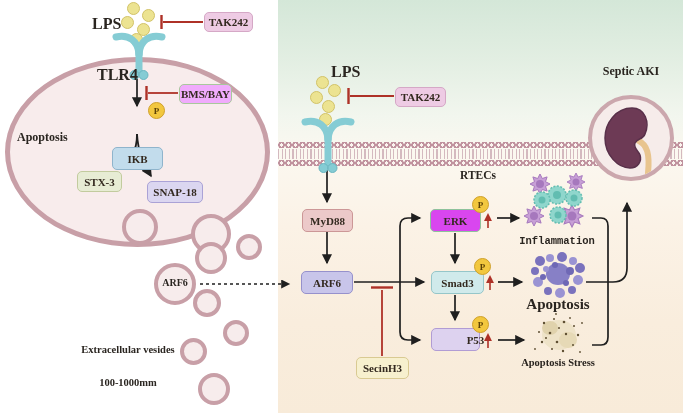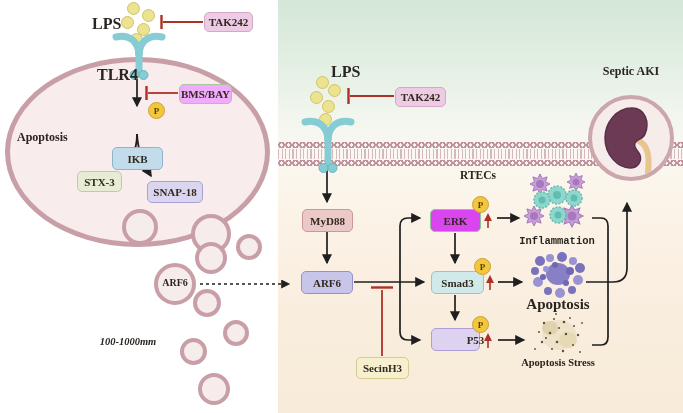--- a/index.html
+++ b/index.html
@@ -141,21 +141,22 @@
 
   <div class="pbadge" style="left:148px;top:102px;">P</div>
   <div class="pbadge" style="left:472px;top:196px;">P</div>
   <div class="pbadge" style="left:474px;top:258px;">P</div>
   <div class="pbadge" style="left:472px;top:316px;">P</div>
 
   <div class="lbl" style="left:92px;top:15px;">LPS</div>
   <div class="lbl" style="left:97px;top:66px;">TLR4</div>
   <div class="lbl" style="left:17px;top:130px;font-size:12px;">Apoptosis</div>
   <div class="lbl ctr" style="left:152px;top:277px;width:46px;font-size:10px;z-index:4;">ARF6</div>
-  <div class="lbl ctr" style="left:58px;top:336px;width:140px;font-size:10.5px;font-style:italic;">100-1000mm</div>
+  <div class="lbl ctr" style="left:58px;top:344px;width:140px;font-size:10.5px;">Extracellular vesides</div>
+  <div class="lbl ctr" style="left:58px;top:377px;width:140px;font-size:10.5px;">100-1000mm</div>
   <div class="lbl" style="left:331px;top:63px;">LPS</div>
   <div class="lbl" style="left:460px;top:169px;font-size:11.5px;">RTECs</div>
   <div class="lbl ctr" style="left:578px;top:64px;width:106px;font-size:12px;">Septic AKI</div>
   <div class="lbl ctr" style="left:514px;top:235px;width:86px;font-size:10.5px;font-family:Liberation Mono, monospace;">Inflammation</div>
   <div class="lbl ctr" style="left:520px;top:296px;width:76px;font-size:15px;">Apoptosis</div>
   <div class="lbl ctr" style="left:512px;top:357px;width:92px;font-size:10.5px;">Apoptosis Stress</div>
 
   <div class="kidney-circle">
     <svg width="78" height="78" viewBox="0 0 78 78">
       <path d="M47,42 C55,46 58,55 56,74" stroke="#e8c48e" stroke-width="6" fill="none" stroke-linecap="round"></path>

